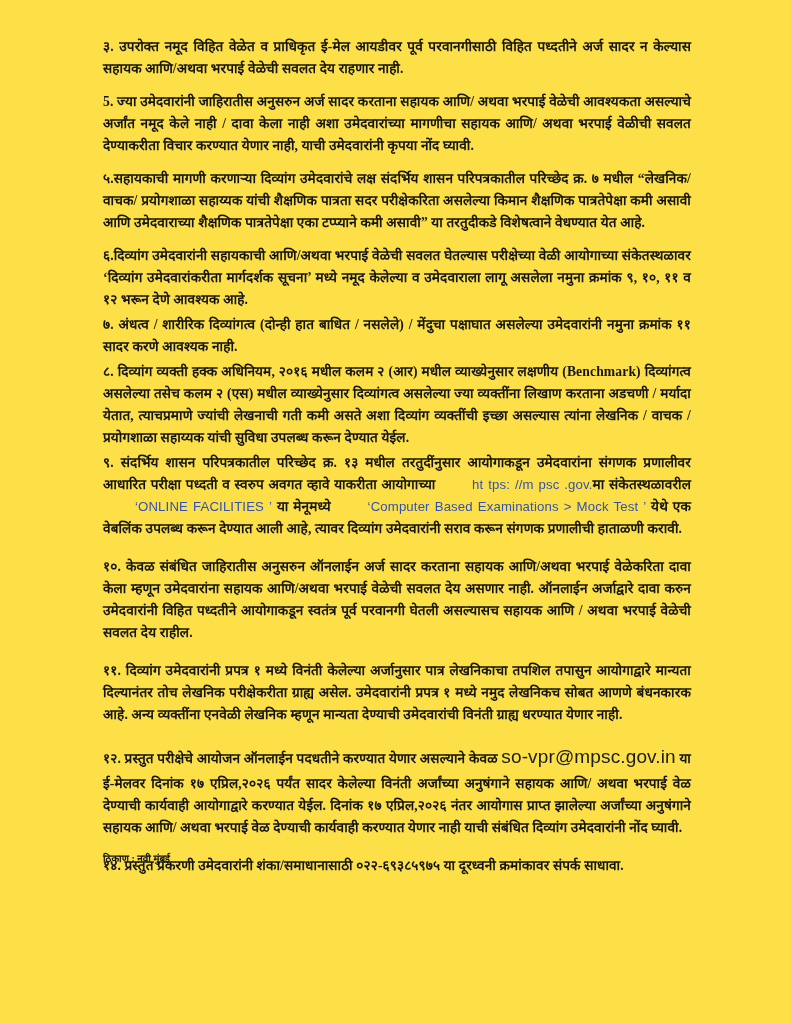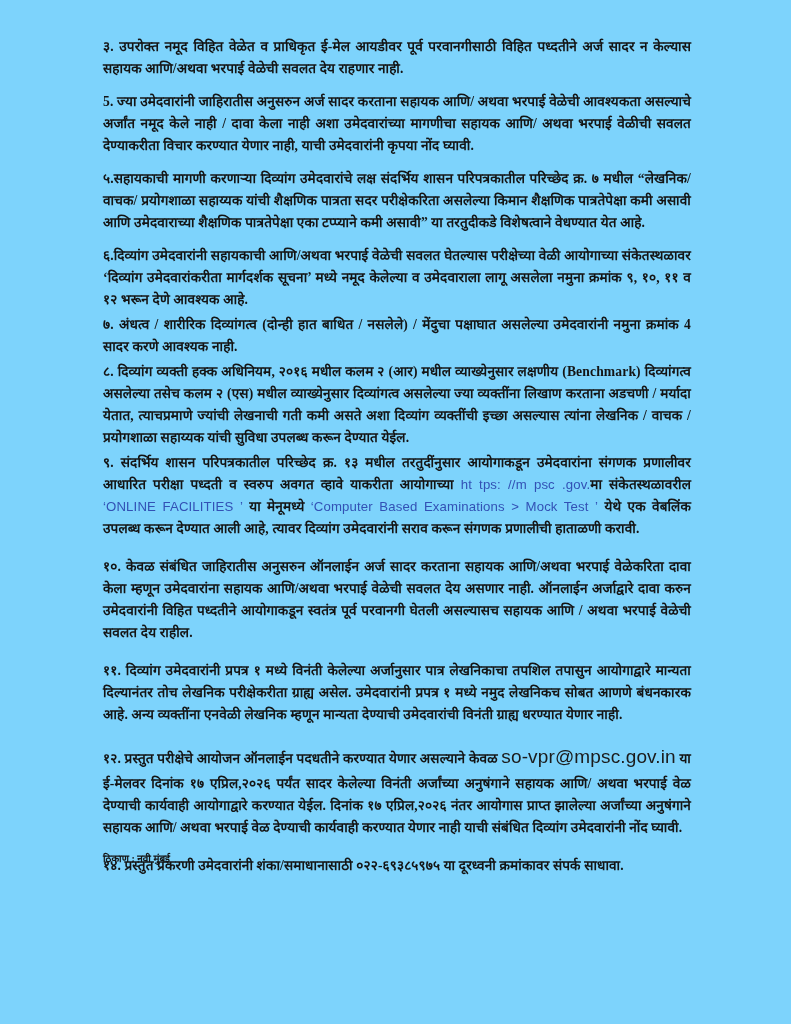--- a/index.html
+++ b/index.html
@@ -4,21 +4,21 @@
 <style>
   html, body {
     margin: 0;
     padding: 0;
     background: #ffffff;
   }
   .page {
     position: relative;
     width: 791px;
     height: 1024px;
-    background: #7dd3fc;
+    background: #fde047;
     overflow: hidden;
     font-family: "Liberation Serif", "DejaVu Serif", serif;
     color: #141414;
     box-sizing: border-box;
   }
   .body-col {
     position: absolute;
     left: 103px;
     top: 36px;
     width: 588px;
@@ -37,20 +37,21 @@
     margin-bottom: 3px;
   }
   p.para.gap-lg {
     margin-bottom: 16px;
   }
   .link {
     color: #3251B5;
     font-family: "Liberation Sans", "DejaVu Sans", sans-serif;
     font-weight: 400;
     font-size: 13.2px;
+    margin-left: 32px;
   }
   .mono-mail {
     font-family: "Liberation Sans", "DejaVu Sans", sans-serif;
     font-weight: 400;
     font-size: 19px;
     color: #1b1b1b;
   }
   .place-line {
     position: absolute;
     left: 103px;
@@ -82,21 +83,21 @@
   <div class="body-col">
 
     <p class="para">३. उपरोक्त नमूद विहित वेळेत व प्राधिकृत ई-मेल आयडीवर पूर्व परवानगीसाठी विहित पध्दतीने अर्ज सादर न केल्यास सहायक आणि/अथवा भरपाई वेळेची सवलत देय राहणार नाही.</p>
 
     <p class="para">5. ज्या उमेदवारांनी जाहिरातीस अनुसरुन अर्ज सादर करताना सहायक आणि/ अथवा भरपाई वेळेची आवश्यकता असल्याचे अर्जांत नमूद केले नाही / दावा केला नाही अशा उमेदवारांच्या मागणीचा सहायक आणि/ अथवा भरपाई वेळीची सवलत देण्याकरीता विचार करण्यात येणार नाही, याची उमेदवारांनी कृपया नोंद घ्यावी.</p>
 
     <p class="para">५.सहायकाची मागणी करणाऱ्या दिव्यांग उमेदवारांचे लक्ष संदर्भिय शासन परिपत्रकातील परिच्छेद क्र. ७ मधील “लेखनिक/ वाचक/ प्रयोगशाळा सहाय्यक यांची शैक्षणिक पात्रता सदर परीक्षेकरिता असलेल्या किमान शैक्षणिक पात्रतेपेक्षा कमी असावी आणि उमेदवाराच्या शैक्षणिक पात्रतेपेक्षा एका टप्प्याने कमी असावी” या तरतुदीकडे विशेषत्वाने  वेधण्यात येत आहे.</p>
 
     <p class="para tight">६.दिव्यांग उमेदवारांनी सहायकाची आणि/अथवा भरपाई वेळेची सवलत घेतल्यास परीक्षेच्या वेळी आयोगाच्या संकेतस्थळावर ‘दिव्यांग उमेदवारांकरीता मार्गदर्शक सूचना’ मध्ये नमूद केलेल्या व उमेदवाराला लागू असलेला नमुना क्रमांक ९, १०, ११ व १२ भरून देणे आवश्यक आहे.</p>
 
-    <p class="para tight">७. अंधत्व / शारीरिक दिव्यांगत्व (दोन्ही हात बाधित / नसलेले) / मेंदुचा पक्षाघात असलेल्या उमेदवारांनी नमुना क्रमांक 4 सादर करणे आवश्यक नाही.</p>
+    <p class="para tight">७. अंधत्व / शारीरिक दिव्यांगत्व (दोन्ही हात बाधित / नसलेले) / मेंदुचा पक्षाघात असलेल्या उमेदवारांनी नमुना क्रमांक ११ सादर करणे आवश्यक नाही.</p>
 
     <p class="para tight">८. दिव्यांग व्यक्ती हक्क अधिनियम, २०१६ मधील कलम २ (आर) मधील व्याख्येनुसार लक्षणीय (Benchmark) दिव्यांगत्व असलेल्या तसेच कलम २ (एस) मधील व्याख्येनुसार दिव्यांगत्व असलेल्या ज्या व्यक्तींना लिखाण करताना अडचणी / मर्यादा येतात, त्याचप्रमाणे ज्यांची लेखनाची गती कमी असते अशा दिव्यांग व्यक्तींची इच्छा असल्यास त्यांना लेखनिक / वाचक / प्रयोगशाळा सहाय्यक यांची सुविधा उपलब्ध करून देण्यात येईल.</p>
 
     <p class="para gap-lg">
       <span>९. संदर्भिय शासन परिपत्रकातील परिच्छेद क्र. १३ मधील तरतुदींनुसार आयोगाकडून उमेदवारांना संगणक प्रणालीवर आधारित परीक्षा पध्दती व स्वरुप अवगत व्हावे याकरीता आयोगाच्या </span><span class="link">ht tps: //m psc .gov.</span><span>मा</span><span> संकेतस्थळावरील </span><span class="link">‘ONLINE FACILITIES ’</span><span> या मेनूमध्ये </span><span class="link">‘Computer Based Examinations &gt; Mock Test ’</span><span> येथे एक वेबलिंक उपलब्ध करून देण्यात आली आहे, त्यावर दिव्यांग उमेदवारांनी सराव करून संगणक प्रणालीची हाताळणी करावी.</span>
     </p>
 
     <p class="para gap-lg">१०. केवळ संबंधित जाहिरातीस अनुसरुन ऑनलाईन अर्ज सादर करताना सहायक आणि/अथवा भरपाई वेळेकरिता दावा केला म्हणून उमेदवारांना सहायक आणि/अथवा भरपाई वेळेची सवलत देय असणार नाही. ऑनलाईन अर्जाद्वारे दावा करुन उमेदवारांनी विहित पध्दतीने आयोगाकडून स्वतंत्र पूर्व परवानगी घेतली असल्यासच सहायक आणि / अथवा भरपाई वेळेची सवलत देय राहील.</p>
 
     <p class="para gap-lg">११. दिव्यांग उमेदवारांनी प्रपत्र १ मध्ये विनंती केलेल्या अर्जानुसार पात्र लेखनिकाचा तपशिल तपासुन  आयोगाद्वारे मान्यता दिल्यानंतर तोच लेखनिक परीक्षेकरीता ग्राह्य असेल. उमेदवारांनी प्रपत्र १ मध्ये  नमुद लेखनिकच सोबत आणणे बंधनकारक आहे. अन्य व्यक्तींना एनवेळी लेखनिक म्हणून मान्यता देण्याची उमेदवारांची विनंती ग्राह्य धरण्यात येणार नाही.</p>

